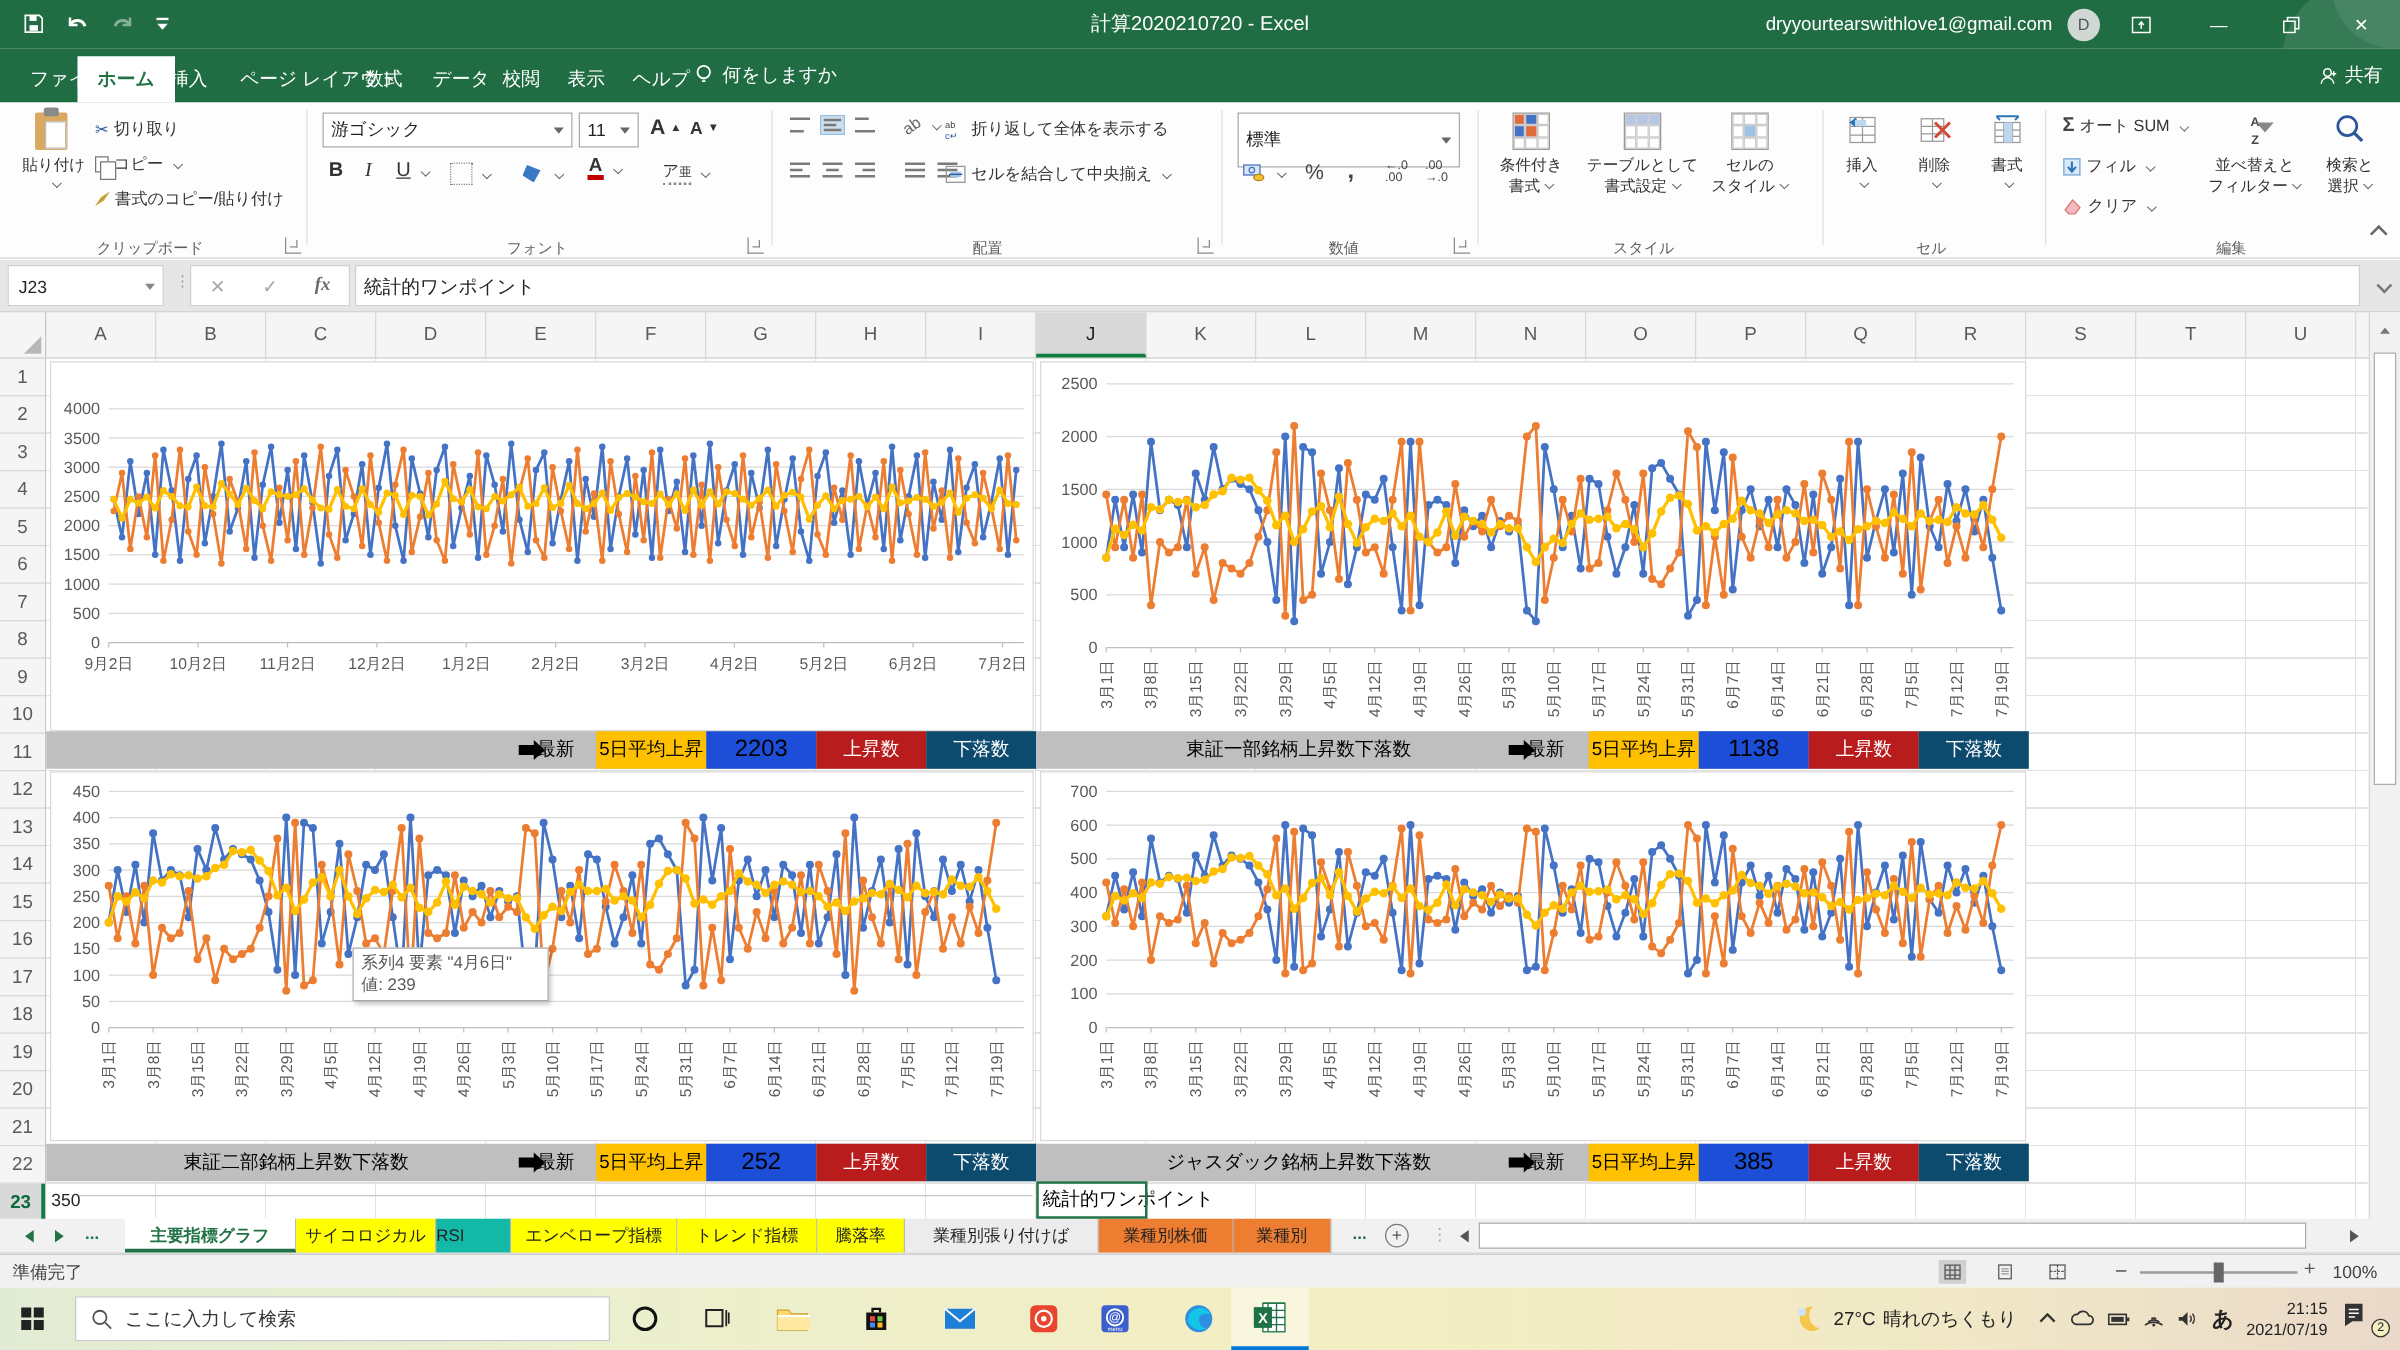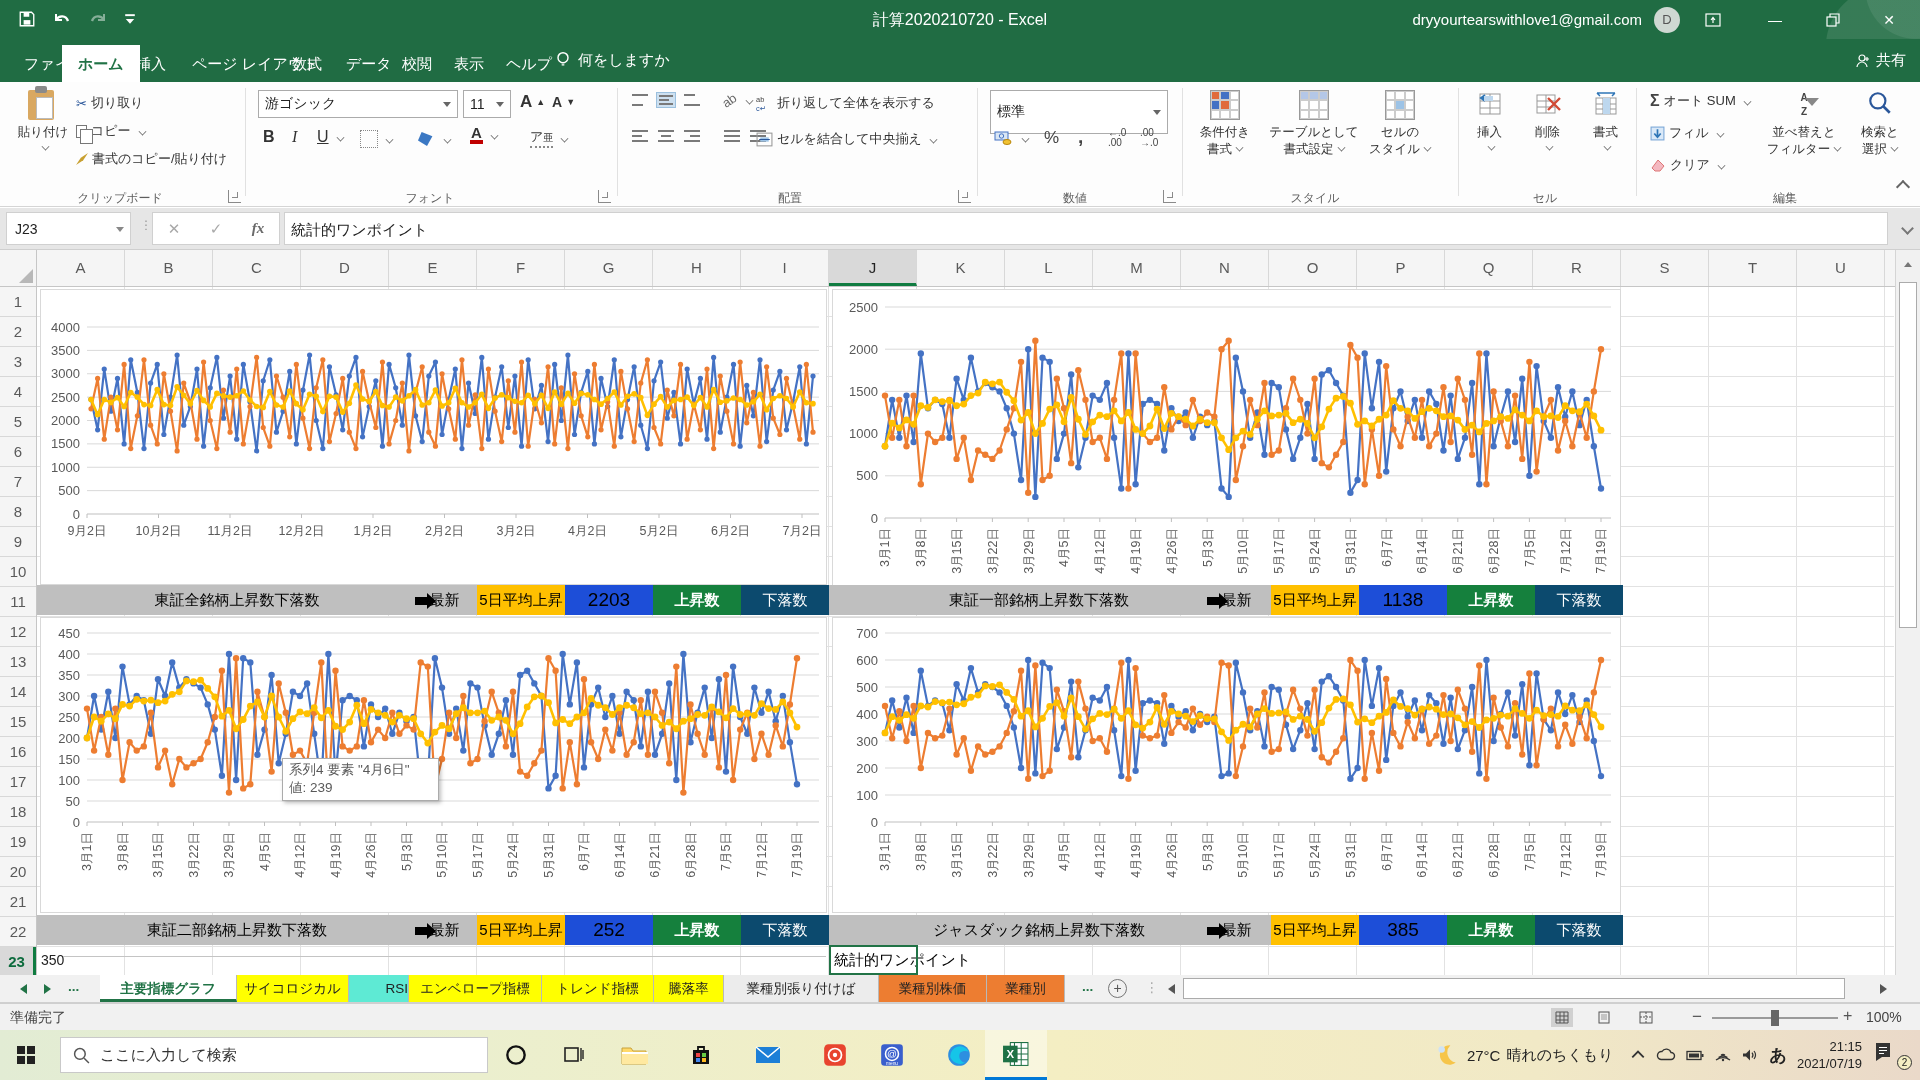--- a/index.html
+++ b/index.html
@@ -81,21 +81,21 @@
   background-image:
     repeating-linear-gradient(to right, transparent 0 87px, #e2e2e2 87px 88px),
     repeating-linear-gradient(to bottom, transparent 0 29px, #e2e2e2 29px 30px); }
 
 
 .chartbox { position:absolute; background:#fff; border:1px solid #d9d9d9; }
 
 
 .band { position:absolute; height:30px; background:#bfbfbf; display:flex; }
 .band .cell { position:absolute; height:30px; line-height:30px; text-align:center; font-size:15px; color:#000; }
-.band .c-up { background:#15803d; color:#fff;font-weight:bold; }
+.band .c-up { background:#b91c1c; color:#fff; }
 .band .c-down { background:#0c4a6e; color:#fff; }
 .band .c-avg { background:#FFC000; }
 .band .c-num { background:#1d4ed8; font-size:19px; }
 .arrow-r { display:inline-block; vertical-align:middle; position:relative; width:13px; height:8px; background:#000; margin-right:2px; }
 .arrow-r:after { content:""; position:absolute; right:-8px; top:-4px; border-left:9px solid #000; border-top:8px solid transparent; border-bottom:8px solid transparent; }
 
 
 #tooltip { left:282px; top:758px; width:157px; height:43px; background:#fff; border:1px solid #ababab; box-shadow:2px 2px 4px rgba(0,0,0,.25); font-size:13.5px; color:#595959; padding:2px 6px; line-height:18px; z-index:30; }
 
 
@@ -2006,21 +2006,20 @@
         <circle cx="725.04" cy="98.16" r="3.4" fill="#FFC000"></circle>
         <circle cx="732.2" cy="87.89999999999999" r="3.4" fill="#FFC000"></circle>
         <circle cx="739.36" cy="92.22" r="3.4" fill="#FFC000"></circle>
         <circle cx="746.52" cy="92.76" r="3.4" fill="#FFC000"></circle>
         <circle cx="753.6800000000001" cy="86.82000000000001" r="3.4" fill="#FFC000"></circle>
         <circle cx="760.84" cy="96.53999999999999" r="3.4" fill="#FFC000"></circle>
         <circle cx="768" cy="108.96" r="3.4" fill="#FFC000"></circle>
       </svg></div>
 
   <div class="band" style="left:37px; top:585px; width:792px">
-    <span class="cell" style="left:30px; width:340px">東証全銘柄上昇数下落数</span>
     <span class="cell" style="left:330px; width:140px"><span class="arrow-r"></span><span>最新</span></span>
     <span class="cell c-avg" style="left:440px; width:88px">5日平均上昇</span>
     <span class="cell c-num" style="left:528px; width:88px">2203</span>
     <span class="cell c-up" style="left:616px; width:88px">上昇数</span>
     <span class="cell c-down" style="left:704px; width:88px">下落数</span>
   </div>
   <div class="band" style="left:829px; top:585px; width:794px">
     <span class="cell" style="left:40px; width:340px">東証一部銘柄上昇数下落数</span>
     <span class="cell" style="left:330px; width:140px"><span class="arrow-r"></span><span>最新</span></span>
     <span class="cell c-avg" style="left:442px; width:88px">5日平均上昇</span>
@@ -2062,21 +2061,21 @@
     <div id="vthumb"></div>
   </div>
 
   <div id="sheetbar" class="abs">
     <div class="tri" style="left:20px; top:9px; border-top:5px solid transparent; border-bottom:5px solid transparent; border-right:7px solid #217346"></div>
     <div class="tri" style="left:44px; top:9px; border-top:5px solid transparent; border-bottom:5px solid transparent; border-left:7px solid #217346"></div>
     <div style="position:absolute; left:68px; top:0; line-height:24px; color:#217346; font-weight:bold">...</div>
     <div id="stabs">
         <div class="stab active" style="left: 100px; width: 137px; padding: 0px; text-align: center;">主要指標グラフ</div>
         <div class="stab" style="background: rgb(255, 255, 0); left: 237px; width: 112px; padding: 0px; text-align: center;">サイコロジカル</div>
-        <div class="stab" style="background: #5eead4; left: 349px; width: 60px; padding: 0px; text-align: right;">RSI</div>
+        <div class="stab" style="background: #14b8a6; left: 349px; width: 60px; padding: 0px; text-align: left;">RSI</div>
         <div class="stab" style="background: rgb(255, 255, 0); left: 409px; width: 133px; padding: 0px; text-align: center;">エンベロープ指標</div>
         <div class="stab" style="background: rgb(255, 255, 0); left: 542px; width: 112px; padding: 0px; text-align: center;">トレンド指標</div>
         <div class="stab" style="background: rgb(255, 255, 0); left: 654px; width: 70px; padding: 0px; text-align: center;">騰落率</div>
         <div class="stab" style="background: rgb(236, 236, 236); left: 724px; width: 155px; padding: 0px; text-align: center;">業種別張り付けば</div>
         <div class="stab" style="background: rgb(237, 125, 49); left: 879px; width: 108px; padding: 0px; text-align: center;">業種別株価</div>
         <div class="stab" style="background: rgb(237, 125, 49); left: 987px; width: 78px; padding: 0px; text-align: center;">業種別</div>
       </div>
     <div style="position:absolute; left:1082px; top:0; line-height:24px; color:#217346; font-weight:bold">...</div>
     <div id="newsheet" style="left:1108px">+</div>
     <div style="position:absolute; left:1145px; top:4px; color:#aaa">⋮</div>

